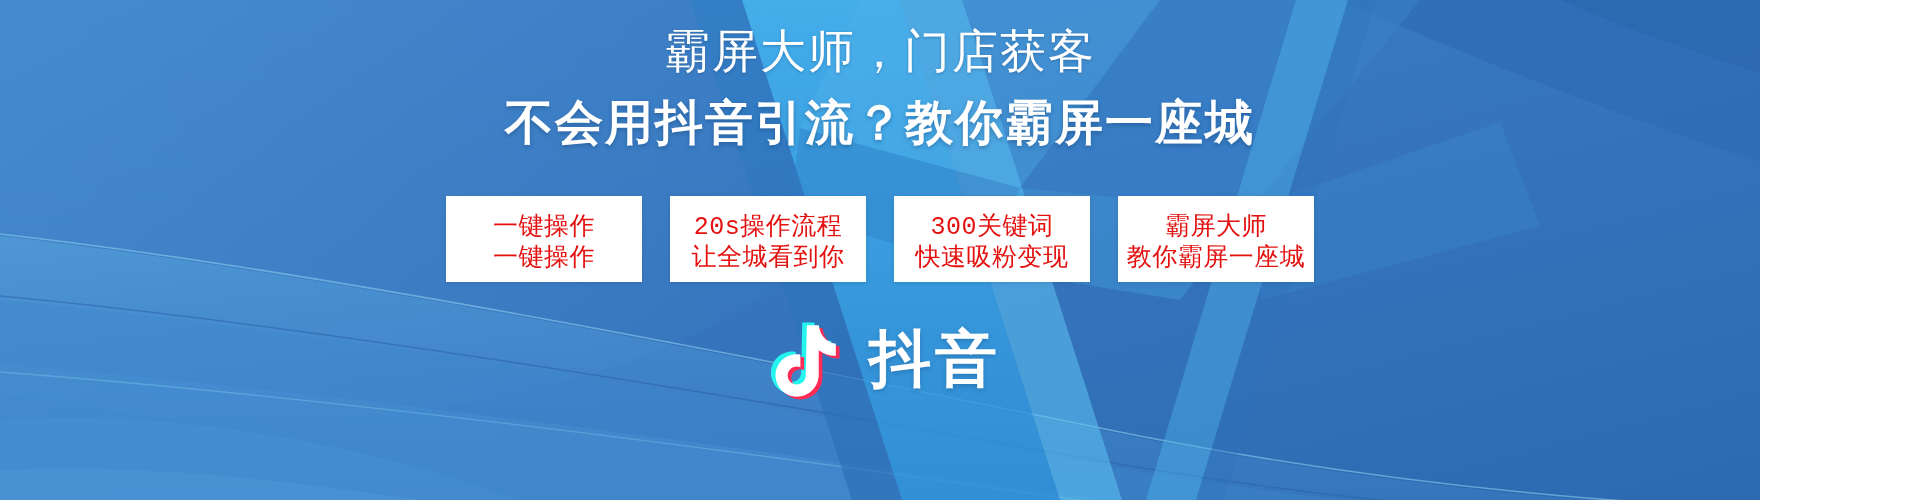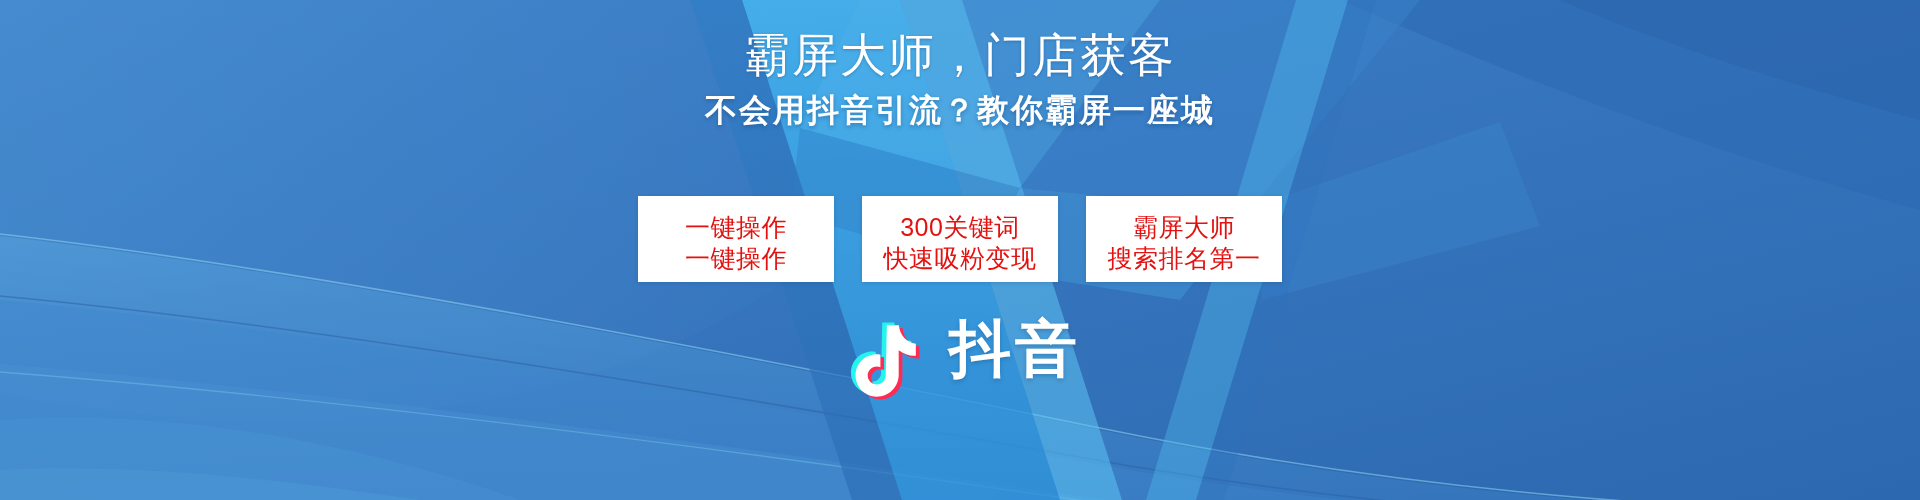--- a/index.html
+++ b/index.html
@@ -1,59 +1,60 @@
 <!DOCTYPE html>
 <html><head>
 <meta charset="utf-8">
 <style>
   html,body{margin:0;padding:0;}
   body{
     width:1920px;height:500px;overflow:hidden;
     font-family:"Liberation Sans","DejaVu Sans",sans-serif;
   }
   #banner{
-    position:relative;width:1920px;height:500px;overflow:hidden;
+    position:relative;width:1760px;height:500px;overflow:hidden;
     background:linear-gradient(135deg,#4a8bd0 0%,#3d7fc6 28%,#3576bd 55%,#2e6cb4 80%,#2a66ae 100%);
+    font-family:Liberation Mono, monospace;
   }
   
   .bg-svg{position:absolute;inset:0;width:1920px;height:500px;display:block;}
 
   
   .content{position:absolute;inset:0;}
   .headline{
     position:absolute;left:0;right:0;text-align:center;color:#ffffff;
     letter-spacing:2px;white-space:nowrap;
   }
   .headline-1{
     top:26px;font-size:46px;line-height:58px;font-weight:500;
     text-shadow:0 1px 3px rgba(16,60,110,.35);
   }
   .headline-2{
-    top:80px;font-size:32px;line-height:60px;font-weight:bold;
+    top:96px;font-size:48px;line-height:60px;font-weight:bold;
     text-shadow:0 2px 4px rgba(16,60,110,.40);
   }
 
   .feature-row{
     position:absolute;top:196px;left:0;right:0;
     display:flex;justify-content:center;align-items:stretch;gap:28px;
   }
   .feature-box{
     width:196px;min-height:86px;background:#ffffff;
     display:flex;flex-direction:column;justify-content:center;align-items:center;
     padding:8px 6px 0 6px;box-sizing:border-box;
     box-shadow:0 1px 4px rgba(18,58,105,.18);
   }
   .feature-line{
     color:#e3110f;font-size:25px;line-height:31px;
     font-weight:500;white-space:nowrap;letter-spacing:.5px;
   }
 
   .brand{
     position:absolute;top:318px;left:0;right:0;
-    display:flex;justify-content:center;gap:18px;
+    display:flex;justify-content:center;align-items:center;gap:18px;
   }
   .brand-logo{width:92px;height:92px;display:block;}
   .brand-text{
     color:#ffffff;font-size:62px;line-height:62px;font-weight:bold;
     letter-spacing:4px;white-space:nowrap;
     text-shadow:0 2px 4px rgba(16,60,110,.30);
   }
 </style>
 </head>
 <body>
@@ -122,29 +123,33 @@
 
     <div class="headline headline-2">不会用抖音引流？教你霸屏一座城</div>
 
     <div class="feature-row">
 
       <div class="feature-box">
         <div class="feature-line">一键操作</div>
         <div class="feature-line">一键操作</div>
       </div>
 
+      <div class="feature-box">
+        <div class="feature-line">20s操作流程</div>
+        <div class="feature-line">让全城看到你</div>
+      </div>
 
       <div class="feature-box">
         <div class="feature-line">300关键词</div>
         <div class="feature-line">快速吸粉变现</div>
       </div>
 
       <div class="feature-box">
         <div class="feature-line">霸屏大师</div>
-        <div class="feature-line">搜索排名第一</div>
+        <div class="feature-line">教你霸屏一座城</div>
       </div>
 
     </div>
 
     <div class="brand">
 
       <svg class="brand-logo" viewBox="0 0 100 100" aria-hidden="true">
 
         <g transform="translate(-5,-3)">
           <path d="M52,8 h13 c1.5,11 8,18.5 18.5,20 v13 c-7,0.3 -13.4,-1.9 -18.6,-6 v26.6

